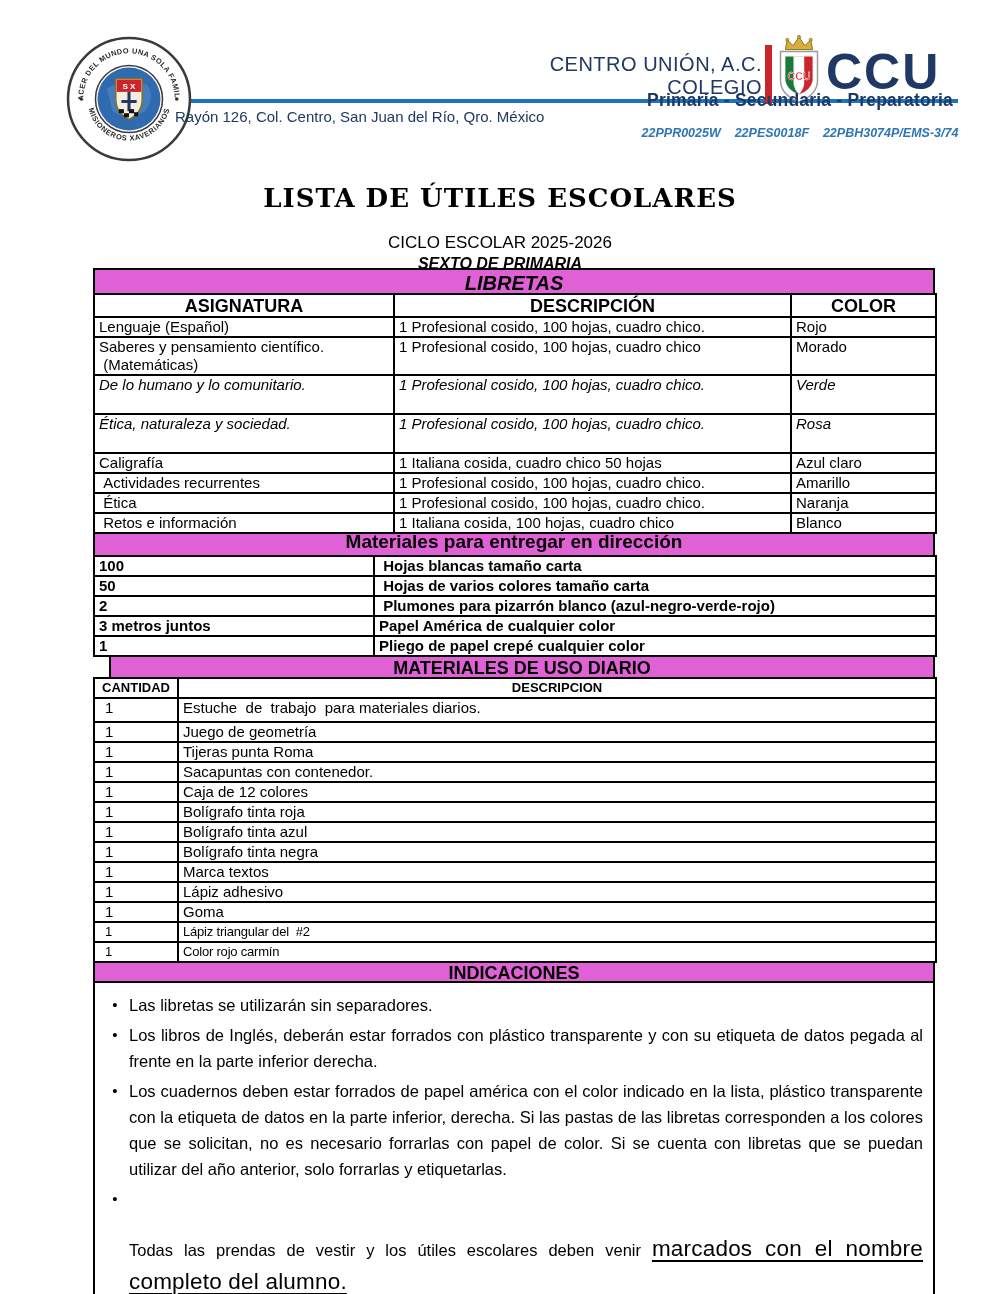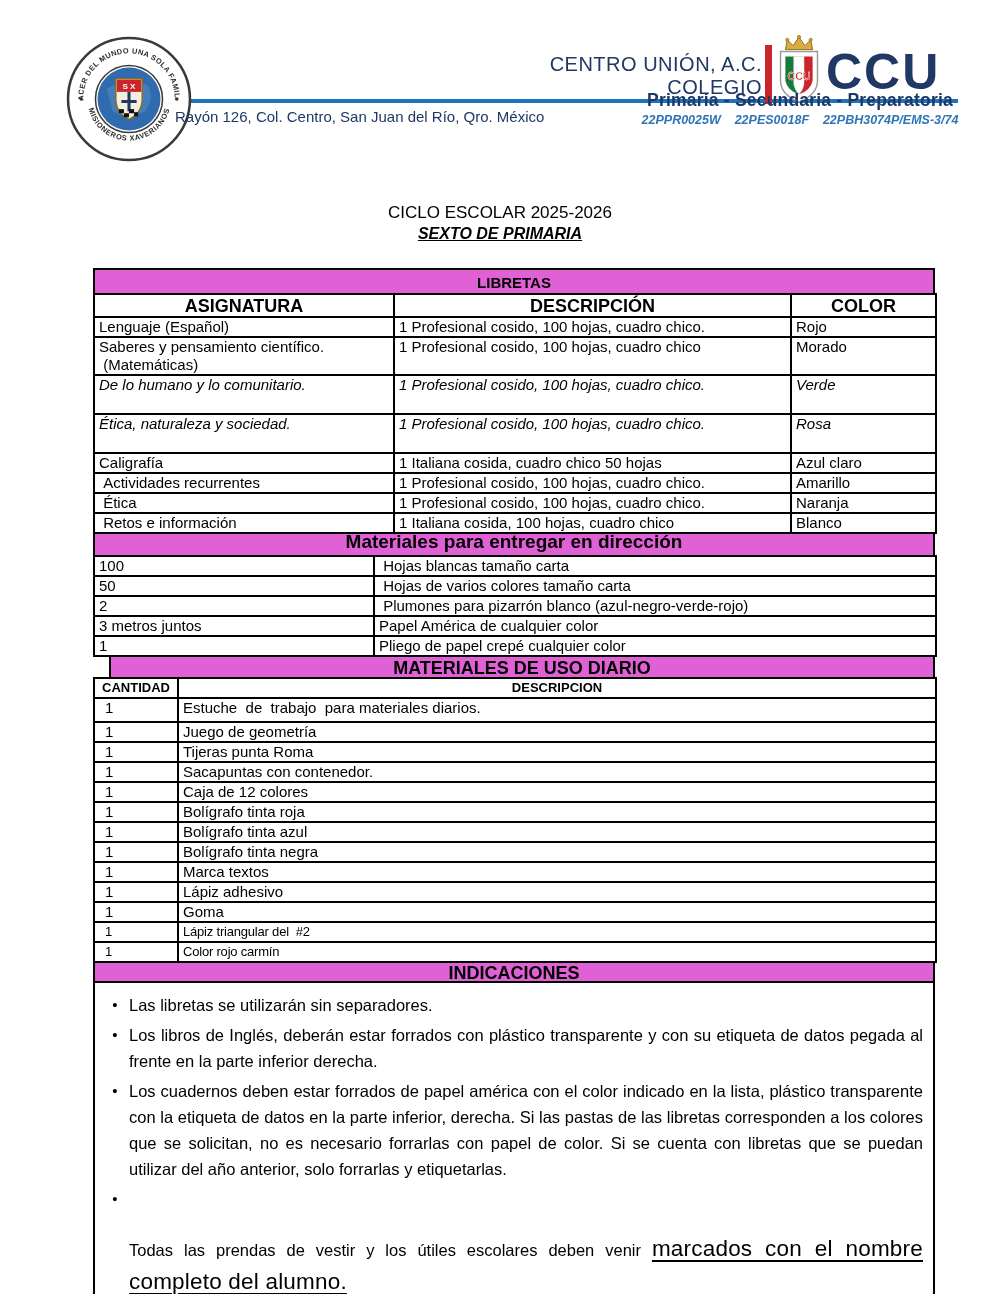--- a/index.html
+++ b/index.html
@@ -22,47 +22,47 @@
   .colname{position:absolute;left:480px;top:53px;width:282px;text-align:right;
     color:var(--navy);font-size:20px;line-height:23px;letter-spacing:.5px;}
   .redbar{position:absolute;left:765px;top:45px;width:7px;height:59px;background:var(--red);}
   .ccu-shield{position:absolute;left:776px;top:34px;width:46px;height:72px;}
   .ccu-big{position:absolute;left:826px;top:44px;width:130px;color:var(--navy);
     font-size:50px;font-weight:bold;letter-spacing:2px;line-height:56px;}
   .address{position:absolute;left:175px;top:107px;color:var(--navy);font-size:15px;line-height:19px;}
   .address .l2{padding-left:9px;}
   .levels-wrap{position:absolute;left:640px;top:90px;width:320px;text-align:center;}
   .levels{color:var(--navy);font-size:17.5px;font-weight:600;letter-spacing:.2px;}
-  .codes{color:var(--codeblue);font-size:12.5px;font-weight:bold;font-style:italic;margin-top:2px;}
+  .codes{color:var(--codeblue);font-size:12.5px;font-weight:bold;font-style:italic;margin-top:15px;}
   
   .titleblock{position:absolute;left:0;top:183px;width:1000px;text-align:center;}
   .doc-title{font-family:"DejaVu Serif",serif;font-weight:bold;font-size:26px;letter-spacing:1px;}
   .cycle{font-size:17px;margin-top:20px;}
   .grade{font-size:16px;font-weight:bold;font-style:italic;text-decoration:underline;margin-top:2px;}
   
   .sheet{position:absolute;left:93px;top:268px;width:842px;}
   .band{background:var(--pink);border:2px solid #000;text-align:center;font-weight:bold;
     position:relative;overflow:hidden;}
-  .band.big{font-size:15px;height:27px;line-height:26px;}
+  .band.big{font-size:20px;height:27px;line-height:26px;font-style:italic;}
   .band.mid{font-size:19px;height:25px;line-height:22px;}
   .band.mid .clip{position:relative;top:-3px;margin-top:25px;}
   .band.caps{font-size:18px;height:24px;line-height:23px;margin-left:16px;}
   .band.small{font-size:18px;height:22px;line-height:21px;}
   .mt{margin-top:-2px;}
   table{border-collapse:collapse;width:842px;table-layout:fixed;margin-top:-2px;}
   td,th{border:2px solid #000;padding:0 4px;font-size:15px;vertical-align:top;
     white-space:pre-wrap;overflow:hidden;line-height:18px;}
   th{font-weight:bold;text-align:center;vertical-align:middle;}
   
   .t-libretas .col1{width:300px;} .t-libretas .col2{width:397px;} .t-libretas .col3{width:145px;}
   .t-libretas th{height:23px;font-size:18px;}
   tr.h1{height:20px;} tr.h2{height:37px;} tr.h3{height:39px;font-style:italic;}
   
   .t-dir .col1{width:280px;} .t-dir .col2{width:562px;}
-  .t-dir tr{height:20px;}
+  .t-dir tr{height:20px;font-weight:bold;}
   
   .t-uso .col1{width:84px;} .t-uso .col2{width:758px;}
   .t-uso th{height:18px;font-size:13px;}
   .t-uso tr{height:20px;}
   .t-uso tr.first{height:24px;}
   .t-uso tr.condensed td{font-size:13px;letter-spacing:-.2px;line-height:17px;}
   .t-uso td:first-child{padding-left:10px;}
   
   .indic-box{border:2px solid #000;margin-top:-2px;padding:7px 6px 12px 6px;min-height:218px;}
   .indic-box li,.indic-box .li{display:flex;margin:2px 0 4px 0;list-style:none;}
@@ -132,20 +132,21 @@
   <div class="address">
     <div class="l1">Rayón 126, Col. Centro, San Juan del Río, Qro. México</div>
   </div>
 
   <div class="levels-wrap">
     <div class="levels">Primaria - Secundaria - Preparatoria</div>
     <div class="codes">22PPR0025W&nbsp;&nbsp;&nbsp;&nbsp;22PES0018F&nbsp;&nbsp;&nbsp;&nbsp;22PBH3074P/EMS-3/74</div>
   </div>
 
   <div class="titleblock">
+    <div class="doc-title">LISTA DE ÚTILES ESCOLARES</div>
     <div class="cycle">CICLO ESCOLAR 2025-2026</div>
     <div class="grade">SEXTO DE PRIMARIA</div>
   </div>
 
   <div class="sheet">
 
     <div class="band big">LIBRETAS</div>
     <table class="t-libretas">
       <colgroup>
           <col class="col1">

